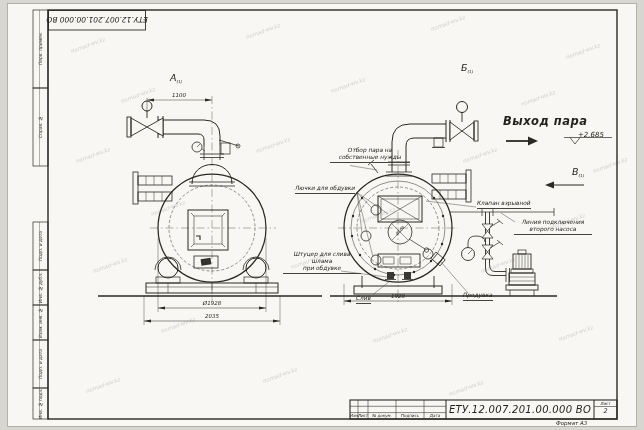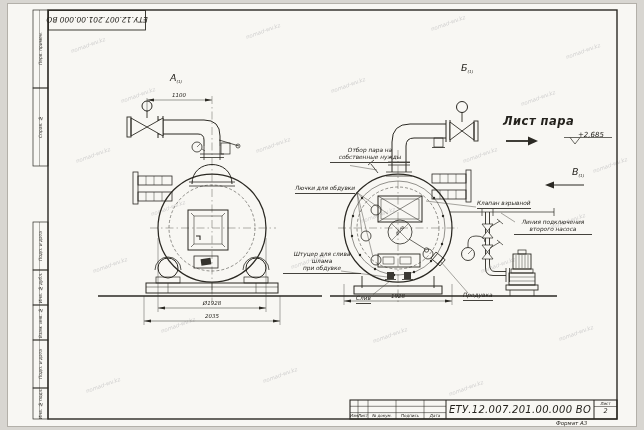--- a/index.html
+++ b/index.html
@@ -299,21 +299,21 @@
   <div class="viewletter" style="left:170px;top:72px">
     <span>А</span><span class="viewsub">(1)</span>
   </div>
   <div class="viewletter" style="left:461px;top:62px">
     <span>Б</span><span class="viewsub">(1)</span>
   </div>
   <div class="viewletter" style="left:572px;top:166px">
     <span>В</span><span class="viewsub">(1)</span>
   </div>
 
-  <div class="lbl" style="left:503px;top:118px;font-size:11.5px;font-weight:bold;letter-spacing:0.5px">Лист пара</div>
+  <div class="lbl" style="left:503px;top:118px;font-size:11.5px;font-weight:bold;letter-spacing:0.5px">Выход пара</div>
   <div class="lbl" style="left:578px;top:132px;font-size:7px">+2,685</div>
 
   <div class="lbl ctr uline" style="left:330px;top:147px;width:80px">
     <div>Отбор пара на</div>
     <div>собственные нужды</div>
   </div>
   <div class="lbl uline" style="left:295px;top:185px">Лючки для обдувки</div>
   <div class="lbl uline" style="left:477px;top:200px">Клапан взрывной</div>
   <div class="lbl ctr uline" style="left:514px;top:219px;width:78px">
     <div>Линия подключения</div>

